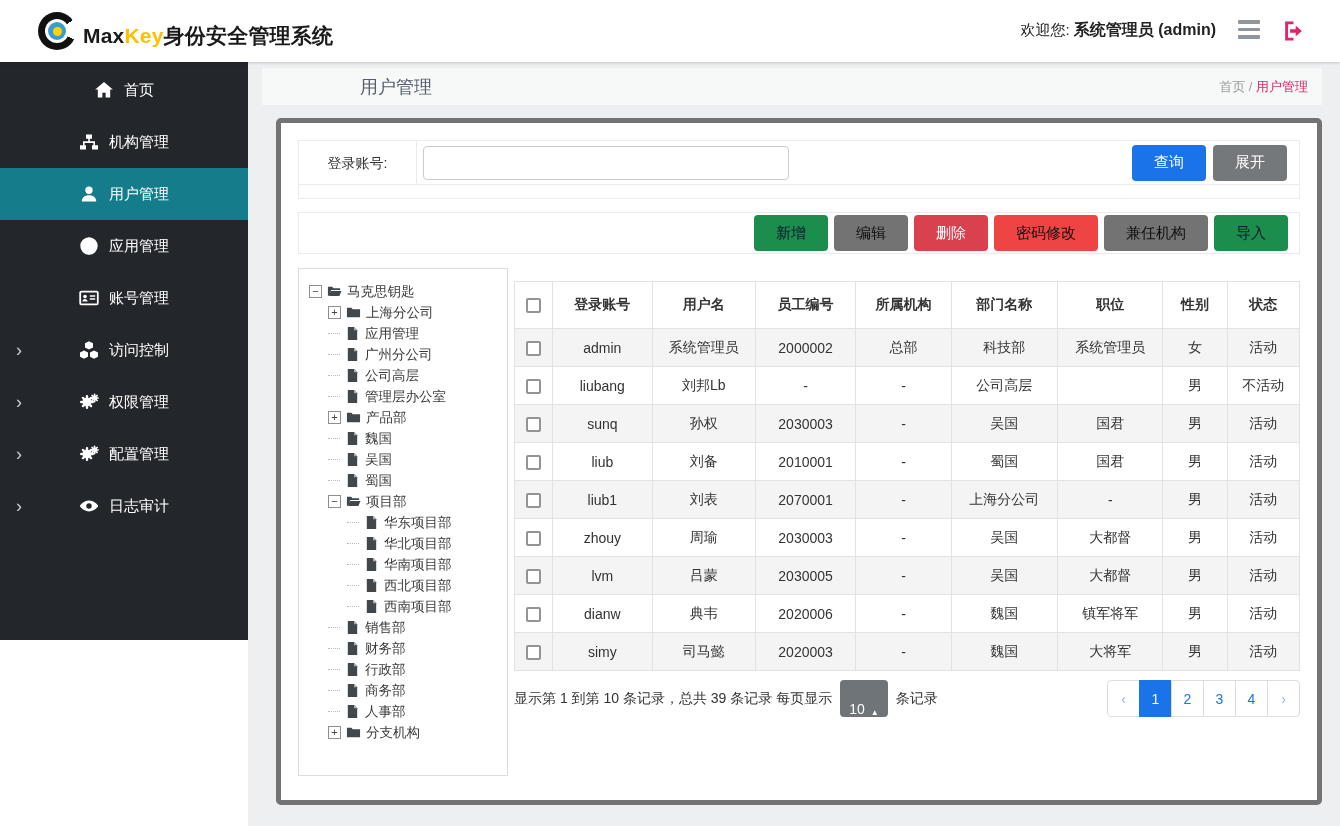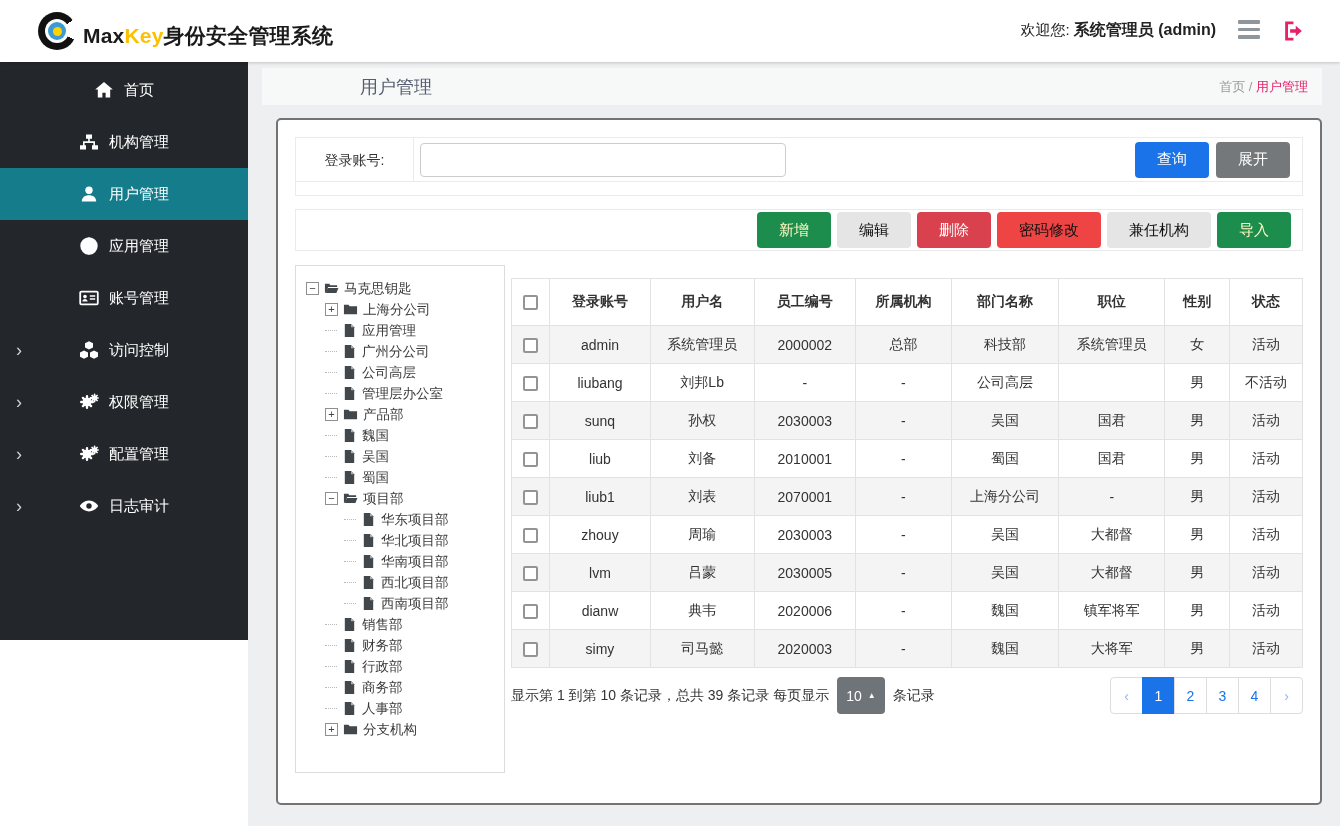--- a/index.html
+++ b/index.html
@@ -40,40 +40,40 @@
   .menu-item .arrow { position:absolute; left:16px; color:#cfd2d4; font-size:18px; line-height:1; }
 
   .main { flex:1; background:#edeff1; padding:6px 18px 0 14px; }
   .titlebar { background:#f7f8f8; height:37px; display:flex; align-items:center;
     justify-content:space-between; padding:0 14px 0 98px; }
   .page-title { font-size:18px; color:#565d6e; }
   .breadcrumb { font-size:13px; color:#9a9a9a; }
   .breadcrumb .bc-home { color:#9a9a9a; cursor:pointer; }
   .breadcrumb .bc-cur { color:#e6216b; }
 
-  .card { background:#fff; border:2px solid #737373; border-radius:5px;
+  .card { background:#fff; border:5px solid #737373; border-radius:5px;
     margin:13px 0 0 14px; padding:17px; height:687px; }
 
   
   .search-panel { border:1px solid #ebebeb; }
   .search-row { display:flex; align-items:center; height:44px; border-bottom:1px solid #ebebeb; }
   .search-label-cell { width:118px; height:44px; line-height:44px; text-align:center;
     font-size:14px; color:#333; border-right:1px solid #ebebeb; }
   .search-input { margin-left:6px; width:366px; height:34px; border:1px solid #ccc;
     border-radius:4px; padding:0 8px; font-size:14px; font-family:inherit; }
   .search-actions { margin-left:auto; display:flex; gap:7px; padding-right:12px; }
   .search-sub { height:13px; }
 
   .btn { border:none; border-radius:4px; height:36px; font-size:15px;
     display:inline-flex; align-items:center; justify-content:center;
     padding:0 22px; cursor:pointer; font-family:inherit; white-space:nowrap; }
   .btn-primary  { background:#1a73e8; color:#fff; }
   .btn-secondary{ background:#75787b; color:#fff; }
-  .btn-success  { background:#1d8d4e; color:#fef9c3; }
-  .btn-info     { background:#e5e5e5; color:#111; }
+  .btn-success  { background:#1d8d4e; color:#0f172a; }
+  .btn-info     { background:#737373; color:#111; }
   .btn-danger   { background:#d9414e; color:#fff; }
   .btn-warning  { background:#ef4444; color:#111; }
 
   .toolbar-panel { border:1px solid #ebebeb; margin-top:13px; height:42px;
     display:flex; align-items:center; justify-content:flex-end; gap:6px; padding-right:11px; }
 
   
   .content-row { display:flex; margin-top:14px; }
   .tree-box { width:210px; flex:none; height:508px; border:1px solid #dcdcdc;
     padding:12px 4px 12px 10px; overflow:hidden; }
@@ -98,21 +98,21 @@
   .col-cb { width:38px; } .col-1 { width:99px; } .col-2 { width:103px; }
   .col-3 { width:100px; } .col-4 { width:95px; } .col-5 { width:106px; }
   .col-6 { width:105px; } .col-7 { width:64px; } .col-8 { width:72px; }
   .cb { width:15px; height:15px; border:2px solid #949494; border-radius:2px;
     background:#fff; display:inline-block; vertical-align:middle; cursor:pointer; }
 
   
   .pager-row { display:flex; align-items:center; justify-content:space-between; margin-top:9px; }
   .pager-info { display:flex; align-items:center; gap:8px; font-size:14px; color:#333; }
   .page-size-btn { background:#6e7478; color:#fff; border-radius:4px; height:37px;
-    min-width:46px; display:inline-flex; align-items:center; justify-content:center;
+    min-width:46px; display:inline-flex; align-items:flex-end; justify-content:center;
     gap:6px; font-size:14px; padding:0 9px; cursor:pointer; }
   .caret-up { font-size:8px; line-height:1; }
   .pages { display:flex; }
   .page-btn { min-width:33px; height:37px; border:1px solid #ddd; background:#fff;
     color:#1a73e8; display:inline-flex; align-items:center; justify-content:center;
     font-size:14px; margin-left:-1px; cursor:pointer; font-family:inherit; }
   .page-btn.first { border-radius:4px 0 0 4px; margin-left:0; }
   .page-btn.last { border-radius:0 4px 4px 0; }
   .page-btn.active { background:#1a73e8; color:#fff; border-color:#1a73e8; }
   .page-btn.nav { color:#8fb4f2; }

